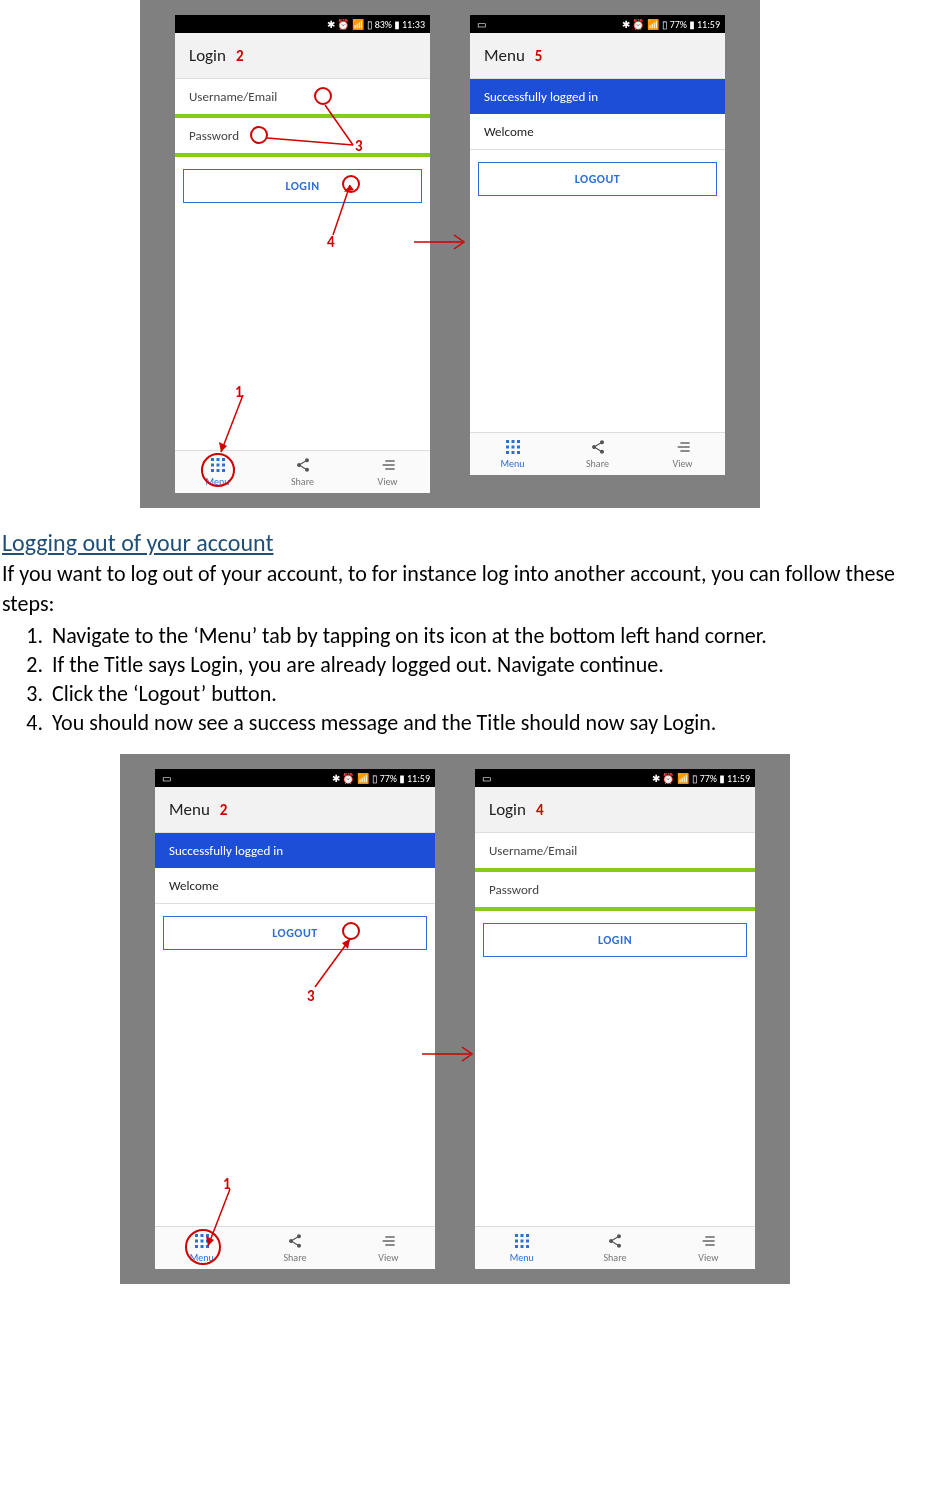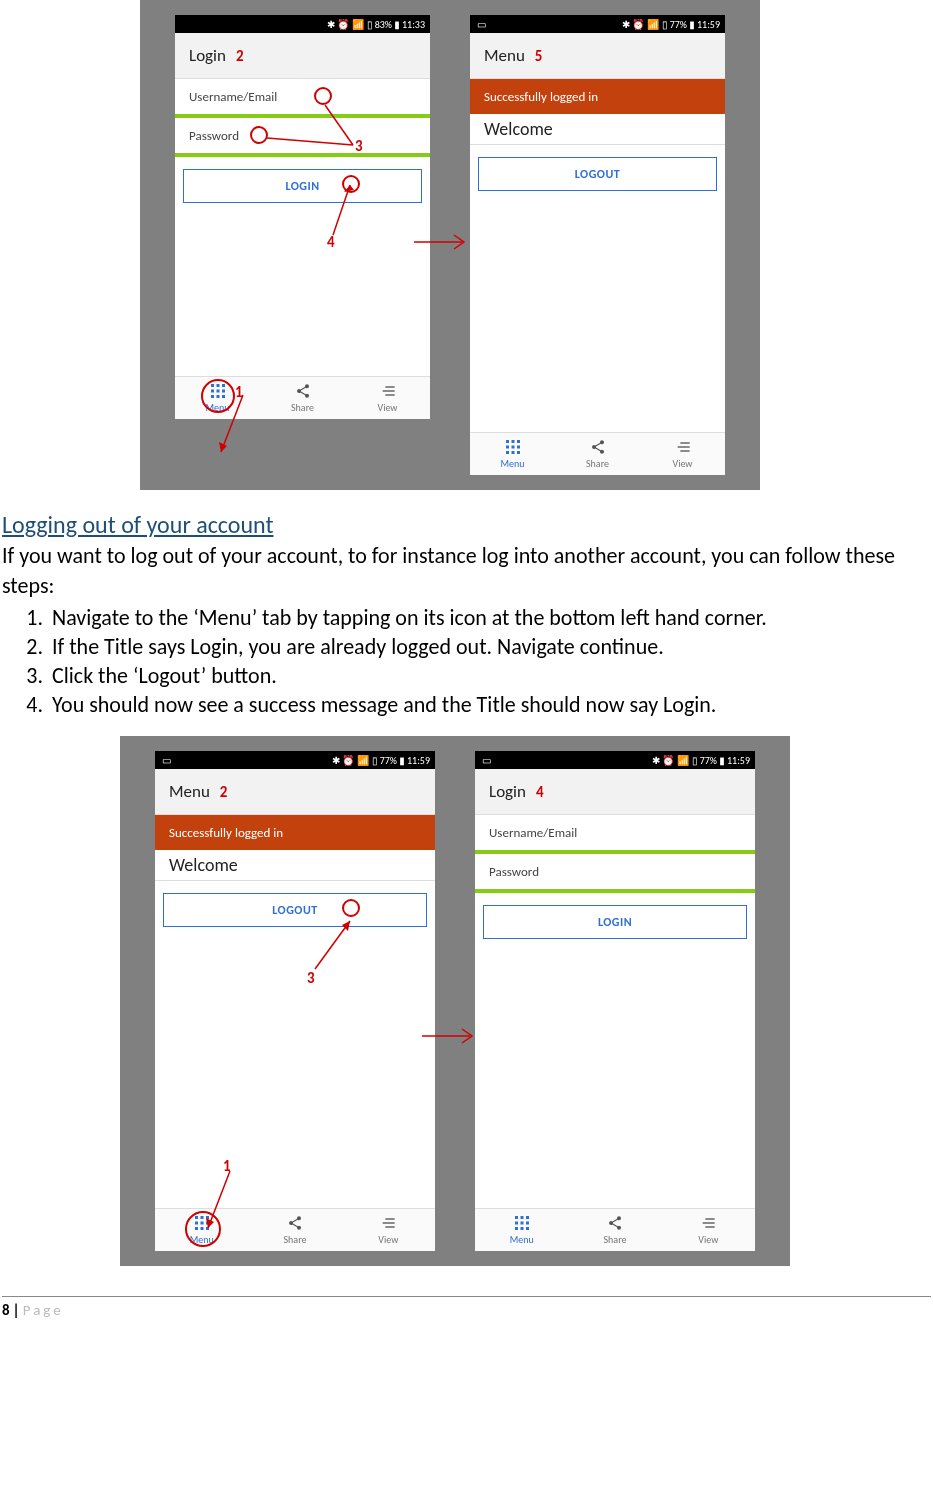--- a/index.html
+++ b/index.html
@@ -58,38 +58,38 @@
     display: flex;
     align-items: center;
     gap: 10px;
   }
   .titlebar .annot {
     color: #d00000;
     font-weight: bold;
     font-size: 15px;
   }
   .success-banner {
-    background: #c2410c;
+    background: #1d4ed8;
     color: #fff;
     padding: 10px 14px;
     font-size: 13px;
   }
   .input-row {
     border-bottom: 4px solid #84cc16;
     padding: 10px 14px;
     font-size: 13px;
     color: #444;
     display: flex;
     align-items: center;
     position: relative;
   }
   .welcome-row {
     border-bottom: 1px solid #ddd;
-    padding: 4px 14px;
-    font-size: 18px;
+    padding: 10px 14px;
+    font-size: 13px;
     color: #222;
   }
   .app-body {
     flex: 1;
     background: #fff;
     padding: 8px;
   }
   .action-button {
     border: 1.5px solid #2f6fd4;
     color: #2f6fd4;
@@ -184,21 +184,21 @@
   .footer .sep { letter-spacing:0; font-weight:bold; margin:0 3px;}
   .footer .pg { color: #bbb; }
 </style>
 </head>
 <body>
 
 <div class="page">
 
 <div class="figure figure1">
 
-  <div class="phone" style="height:404px">
+  <div class="phone" style="height:478px">
     <div class="statusbar">
       <span>✱ ⏰ 📶 ▯ 83% ▮ 11:33</span>
     </div>
     <div class="titlebar">
       <span>Login</span>
       <span class="annot">2</span>
     </div>
     <div class="input-row">
       <span>Username/Email</span>
       <span class="circle-annot" style="width:14px;height:14px;right:98px;top:8px;"></span>
@@ -479,17 +479,14 @@
                 </g>
               </svg>
         </div>
         <span>View</span>
       </div>
     </div>
   </div>
 </div>
 
 
-<div class="footer">
-  <span class="pn">8</span><span class="sep">|</span><span class="pg">Page</span>
+
 </div>
 
-</div>
-
 </body></html>

